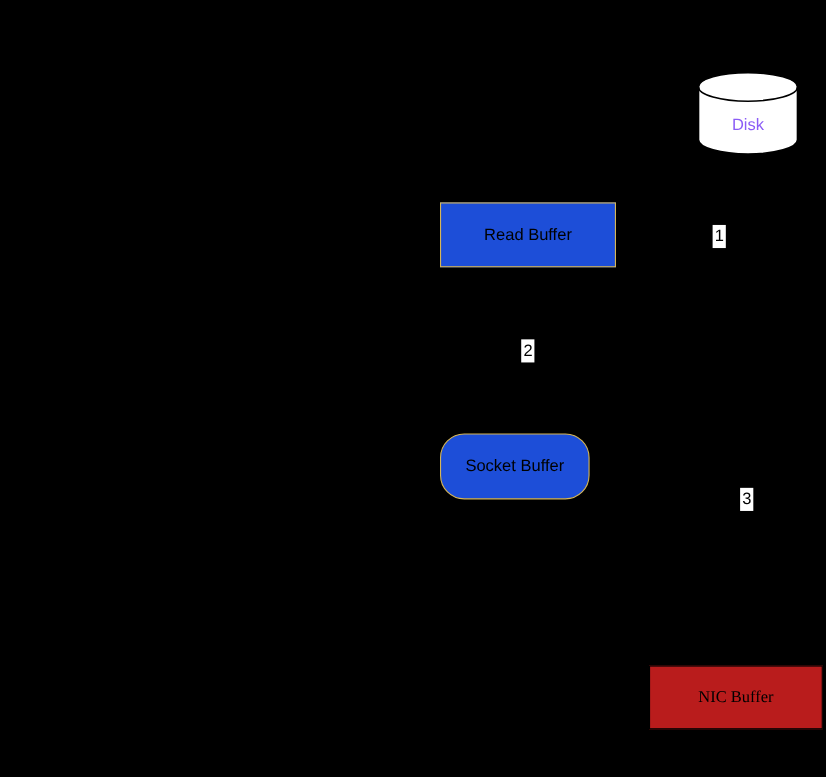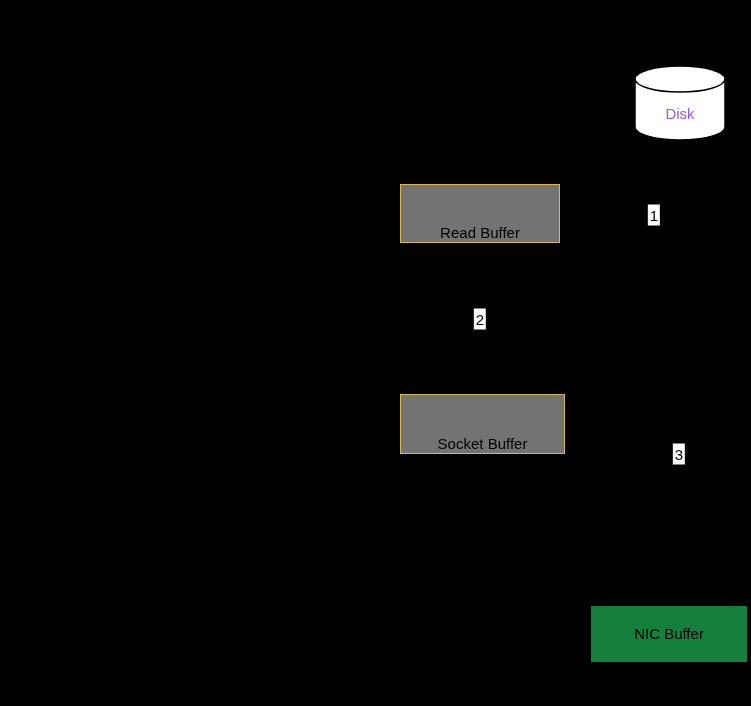--- a/index.html
+++ b/index.html
@@ -20,30 +20,30 @@
     position: absolute;
     box-sizing: border-box;
     display: flex;
     align-items: center;
     justify-content: center;
     font-size: 15px;
     line-height: 1.2;
     text-align: center;
   }
   .buffer-box {
-    background: #737373;
+    background: #1d4ed8;
     border: 1.5px solid #d6b656;
-    align-items: flex-end;
   }
   .read-buffer  { left: 400px; top: 184px; width: 160px; height: 59px; }
-  .socket-buffer{ left: 400px; top: 394px; width: 165px; height: 60px; }
+  .socket-buffer{ left: 400px; top: 394px; width: 136px; height: 60px; border-radius: 22px; }
   .nic-buffer {
     left: 590px; top: 605px; width: 158px; height: 58px;
-    background: #15803d;
+    background: #b91c1c;
     border: 1px solid #000000;
+    font-family: Liberation Serif, serif;
   }
   .disk-node {
     left: 634px; top: 65px; width: 92px; height: 76px;
     display: block;
   }
   .disk-node svg { display: block; }
   .disk-label {
     position: absolute;
     left: 0; top: 40px;
     width: 92px;

